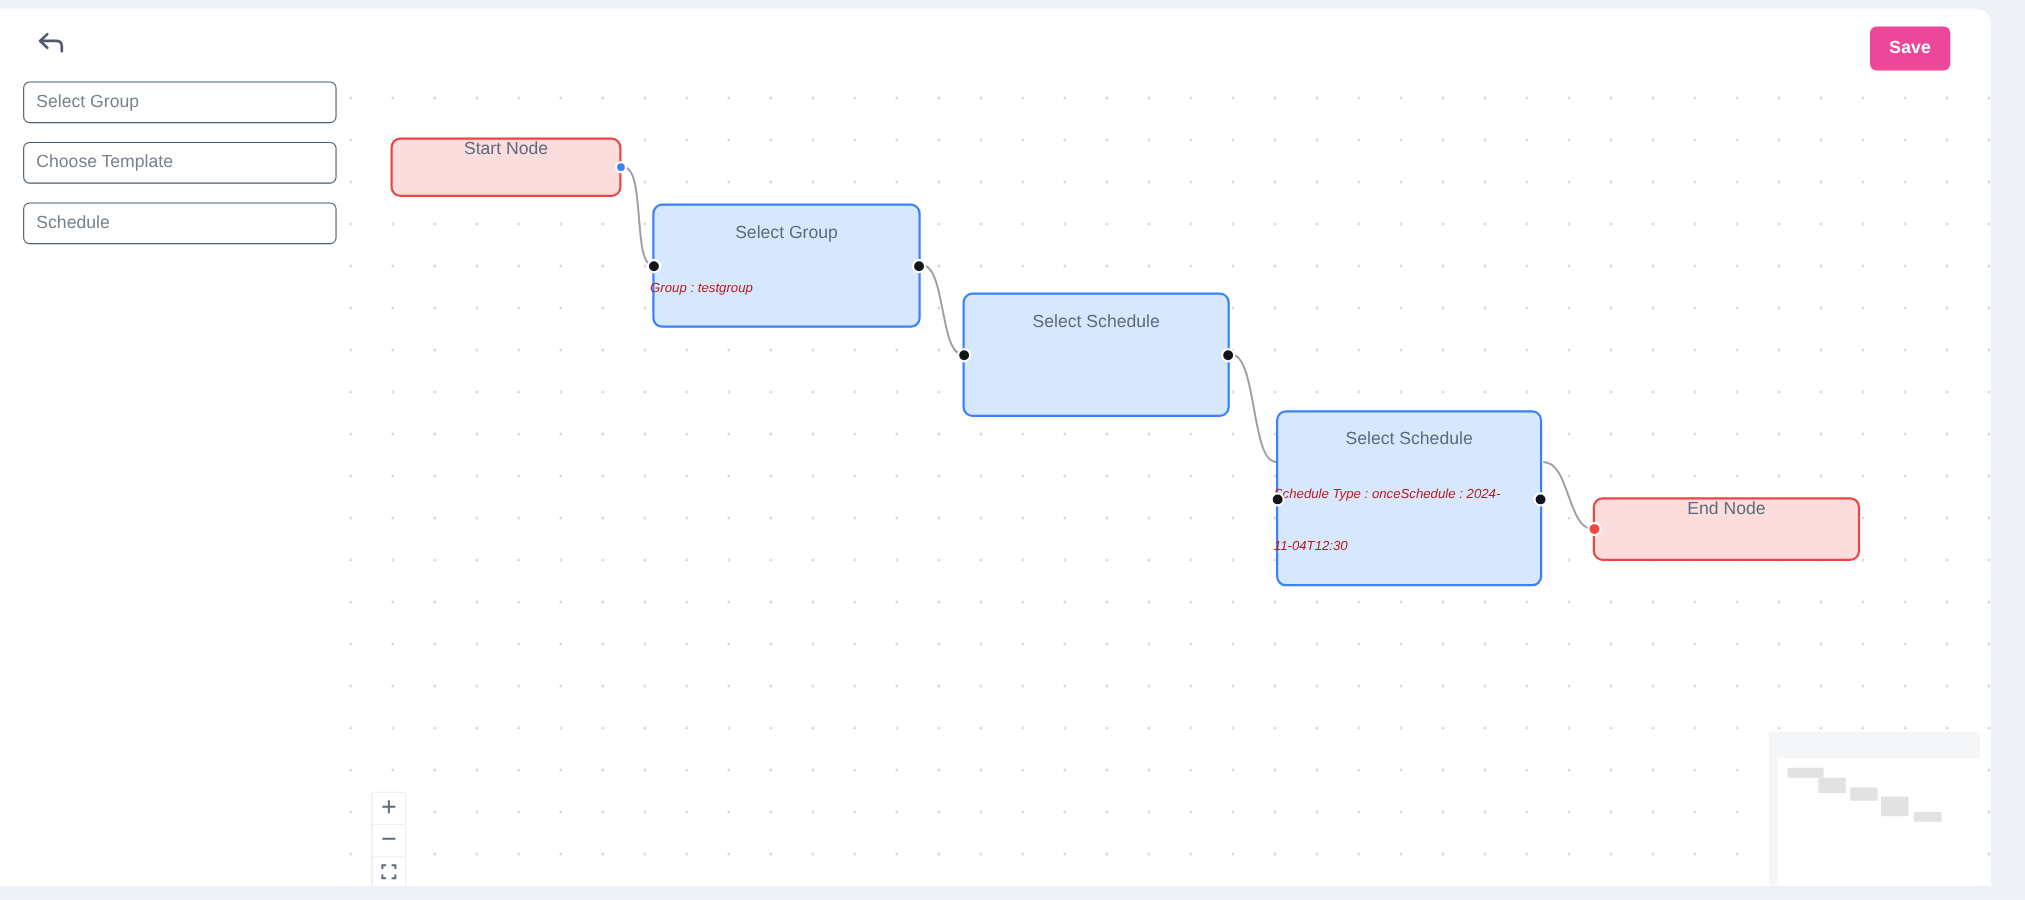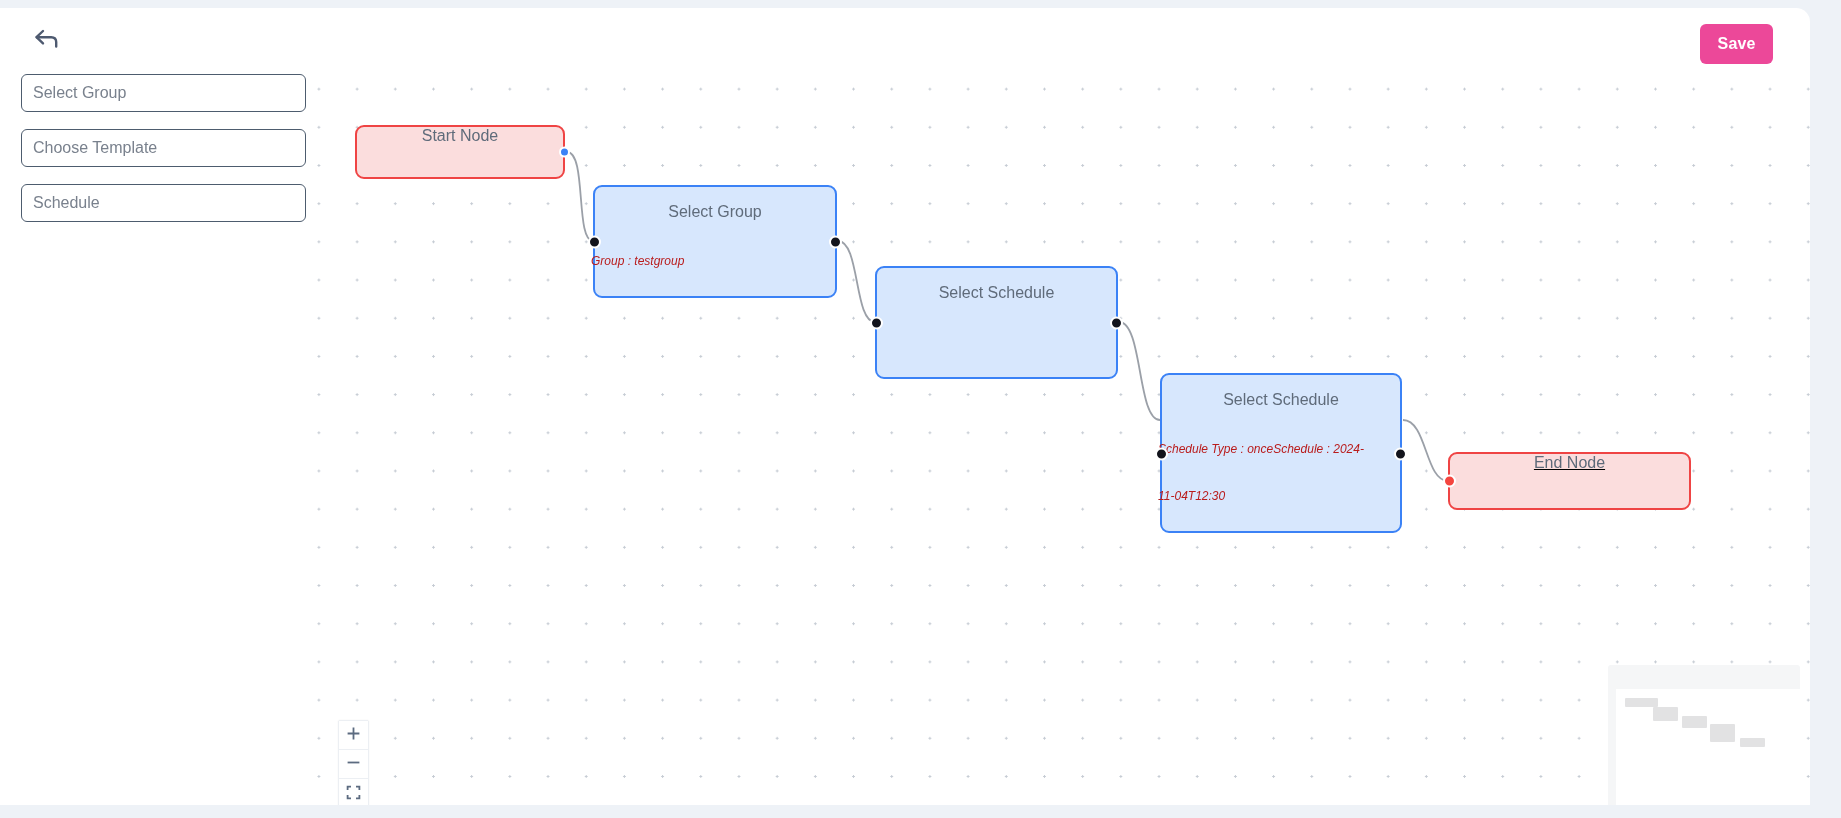--- a/index.html
+++ b/index.html
@@ -236,21 +236,21 @@
       <span class="handle dark right"></span>
     </div>
 
     <div class="node step" style="left:843px; top:278px; width:242px; height:160px;margin-top:32px;">
       <span class="n-title">Select Schedule</span>
       <span class="n-sub" style="white-space:normal; line-height:47px; width:218px;">Schedule Type : onceSchedule : 2024-11-04T12:30</span>
       <span class="handle dark left" style="top:79px;"></span>
       <span class="handle dark right" style="top:79px;"></span>
     </div>
 
-    <div class="node terminal" style="left:1131px; top:389px; width:243px; height:58px;text-decoration:underline;">
+    <div class="node terminal" style="left:1131px; top:389px; width:243px; height:58px;">
       <span class="n-title">End Node</span>
       <span class="handle red left"></span>
     </div>
 
     <div class="controls">
       <button class="ctl-btn">
         <span>
           <svg width="15" height="15" viewBox="0 0 15 15">
             <path d="M7.5 1.6 V13.4 M1.6 7.5 H13.4" stroke="#5c6b80" stroke-width="1.8" stroke-linecap="butt"></path>
           </svg>

